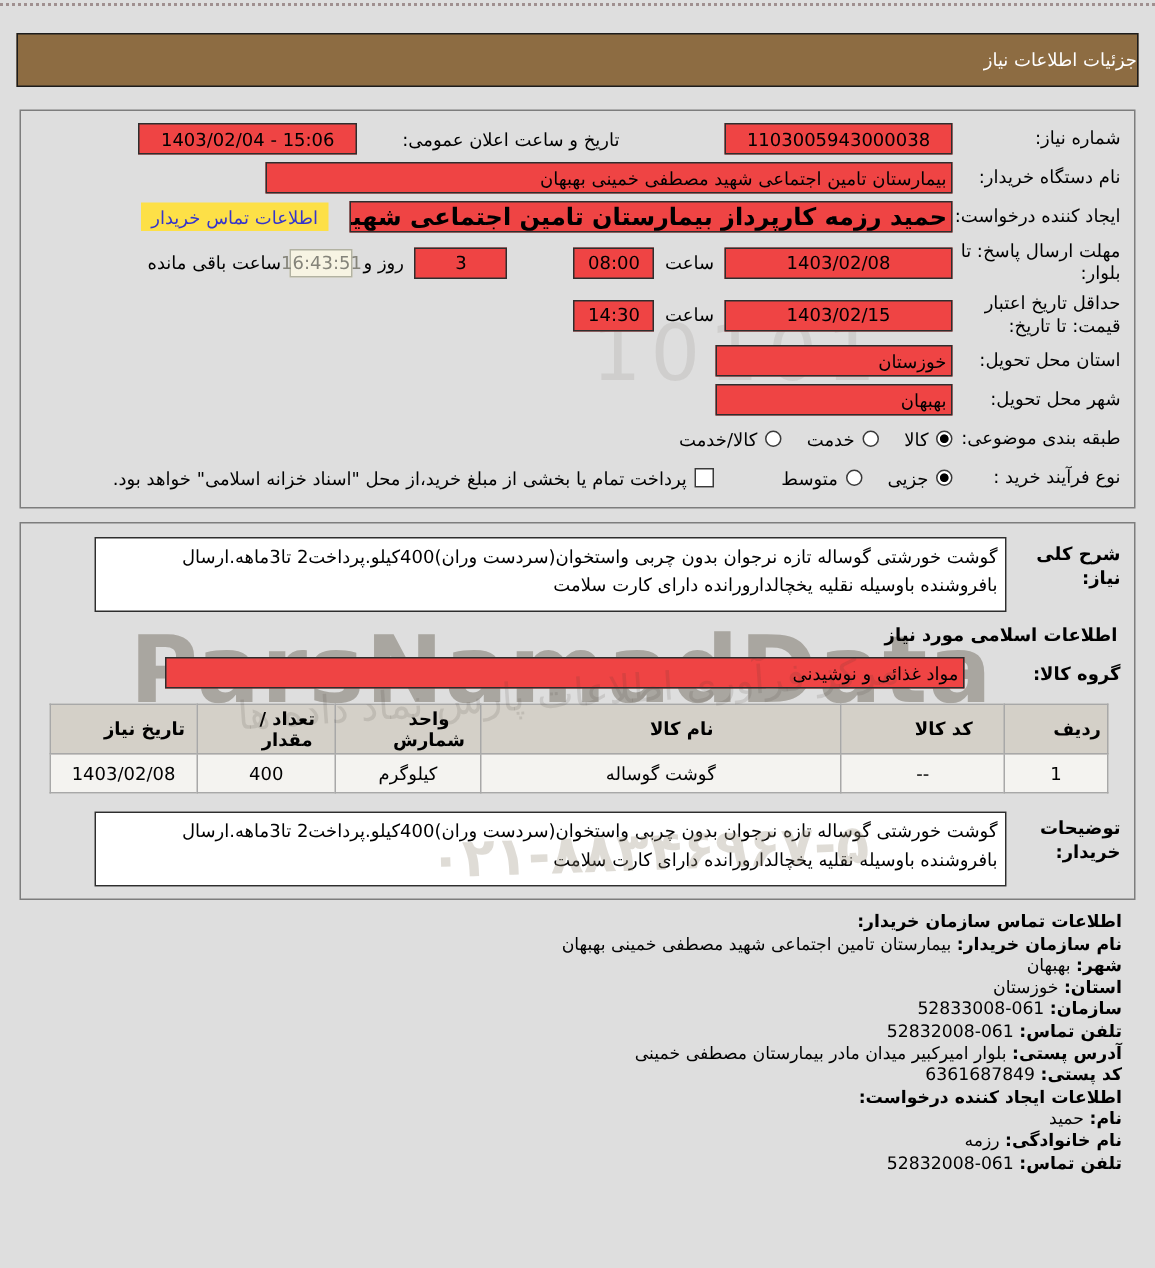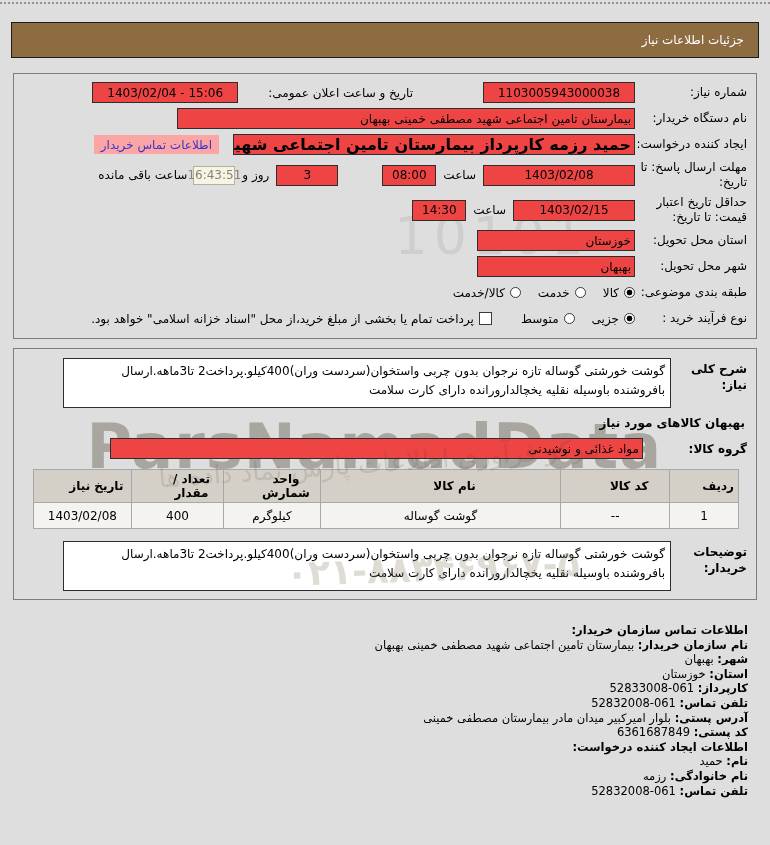--- a/index.html
+++ b/index.html
@@ -14,41 +14,40 @@
     overflow:hidden;
   }
   .dotted-top { margin-top:2px; border-top:2px dotted #a09090; height:0; }
   .titlebar {
     margin:18px 11px 0 11px;
     height:36px;
     background:#8d6c42;
     border:1px solid #1c1c1c;
     color:#fff;
     display:flex; align-items:center;
-    padding-right:14px;
     position:relative; z-index:2;
   }
   .panel {
     margin:15px 13px 0 13px;
     border:1px solid #7d7d7d;
     padding:8px 9px 4px 9px;
     position:relative; z-index:2;
   }
   .frow { display:flex; align-items:center; margin-bottom:5px; min-height:21px; }
   .flabel { width:112px; flex-shrink:0; line-height:1.25; }
   .vbox {
     background:#ef4444; border:1px solid #2e2e2e; height:21px;
     display:flex; align-items:center; padding:0 3px;
     overflow:hidden; white-space:nowrap;
   }
   .center { justify-content:center; }
   .rtext { justify-content:flex-start; }
   .small { font-size:16px;font-weight:bold; }
   .cream-link {
-    background:#fca5a5; color:#3535cc; padding:2px 7px; height:19px;
+    background:#fde047; color:#3535cc; padding:2px 7px; height:19px;
     display:flex; align-items:center; margin-right:14px; cursor:pointer;
   }
   .cream-box {
     background:#f7f4e3; border:1px solid #b2b2a2; color:#85847a;
     width:42px; height:19px; display:flex; align-items:center; justify-content:center;
   }
   .ltr { direction:ltr; unicode-bidi:embed; }
   .radio {
     width:11px; height:11px; border:1px solid #3a3a3a; border-radius:50%;
     background:#fff; display:inline-block; flex-shrink:0;
@@ -67,21 +66,21 @@
   .grp-row { display:flex; align-items:center; margin:2px 0 10px 0; }
   .grp-label { width:82px; font-weight:bold; flex-shrink:0; }
   .grp-box { width:533px; margin-right:22px; }
   table.items {
     border-collapse:collapse; width:706px; margin:4px 8px 12px 6px;
     background:#f4f3f0;
   }
   table.items th, table.items td { border:1px solid #a8a8a8; padding:2px 4px; }
   table.items th { background:#d4d0c8; font-weight:bold; height:30px;padding-left:32px; }
   table.items td { height:26px; text-align:center; }
-  .contact { padding:7px 22px 0 20px; font-size:11.5px; line-height:14.6px; position:relative; z-index:2;margin-top:16px; }
+  .contact { padding:7px 22px 0 20px; font-size:11.5px; line-height:14.6px; position:relative; z-index:2; }
   .contact .line b { font-weight:bold; }
   
   .wm { position:absolute; pointer-events:none; white-space:nowrap; }
   .wm-brand { top:410px; right:108px; font-size:62px; font-weight:bold; color:#a9a6a0; z-index:1; letter-spacing:1px; }
   .wm-digits { top:206px; right:180px; font-size:52px; color:rgba(120,115,105,0.14); z-index:1; letter-spacing:6px; }
   .wm-script { top:448px; right:170px; font-size:26px; color:rgba(60,55,50,0.13); transform:rotate(-4deg); z-index:3; }
   .wm-phone { top:548px; right:190px; font-size:36px; color:rgba(150,138,120,0.30); transform:rotate(-2deg); z-index:3; font-weight:bold; }
 </style>
 </head>
 <body>
@@ -112,34 +111,34 @@
     <div class="vbox rtext" style="width:458px;">بیمارستان تامین اجتماعی شهید مصطفی خمینی بهبهان</div>
   </div>
 
   <div class="frow">
     <div class="flabel">ایجاد کننده درخواست:</div>
     <div class="vbox rtext small" style="width:402px;">حمید رزمه کارپرداز بیمارستان تامین اجتماعی شهید مصطفی خمینی بهبهان</div>
     <div class="cream-link">اطلاعات تماس خریدار</div>
   </div>
 
   <div class="frow">
-    <div class="flabel">مهلت ارسال پاسخ: تا تاریخ:</div>
+    <div class="flabel">مهلت ارسال پاسخ: تا بلوار:</div>
     <div class="vbox center ltr" style="width:152px;">1403/02/08</div>
     <span style="margin:0 7px;">ساعت</span>
     <div class="vbox center ltr" style="width:54px;">08:00</div>
     <div style="width:44px;"></div>
     <div class="vbox center ltr" style="width:62px;">3</div>
     <span style="margin:0 7px;">روز و</span>
     <div class="cream-box ltr">16:43:51</div>
     <span style="margin-right:6px;">ساعت باقی مانده</span>
   </div>
 
   <div class="frow">
     <div class="flabel">حداقل تاریخ اعتبار قیمت: تا تاریخ:</div>
-    <div class="vbox center ltr" style="width:122px;">1403/02/15</div>
+    <div class="vbox center ltr" style="width:152px;">1403/02/15</div>
     <span style="margin:0 7px;">ساعت</span>
     <div class="vbox center ltr" style="width:54px;">14:30</div>
   </div>
 
   <div class="frow">
     <div class="flabel">استان محل تحویل:</div>
     <div class="vbox rtext" style="width:158px;">خوزستان</div>
   </div>
 
   <div class="frow">
@@ -166,36 +165,36 @@
   <div class="frow">
     <div class="flabel">نوع فرآیند خرید :</div>
     <div class="opt">
       <span class="radio checked"></span>
       <span>جزیی</span>
     </div>
     <div class="opt">
       <span class="radio"></span>
       <span>متوسط</span>
     </div>
-    <div class="opt" style="margin-right:12px;">
+    <div class="opt" style="margin-right:28px;">
       <span class="checkbox"></span>
       <span>پرداخت تمام یا بخشی از مبلغ خرید،از محل "اسناد خزانه اسلامی" خواهد بود.</span>
     </div>
   </div>
 
 </div>
 
 <div class="panel" style="margin-top:9px; padding:9px 9px 6px 9px;">
 
   <div class="desc-row">
     <div class="desc-label">شرح کلی نیاز:</div>
     <div class="desc-box">گوشت خورشتی گوساله تازه نرجوان بدون چربی واستخوان(سردست وران)400کیلو.پرداخت2 تا3ماهه.ارسال بافروشنده باوسیله نقلیه یخچالدارورانده دارای کارت سلامت</div>
   </div>
 
-  <div class="section-head">بهبهان کالاهای مورد نیاز</div>
+  <div class="section-head">اطلاعات اسلامی مورد نیاز</div>
 
   <div class="grp-row">
     <div class="grp-label">گروه کالا:</div>
     <div class="vbox rtext grp-box">مواد غذائی و نوشیدنی</div>
   </div>
 
   <table class="items">
     <thead>
       <tr>
         <th style="width:36px;">ردیف</th>
@@ -234,21 +233,21 @@
   </div>
   <div class="line">
     <b>شهر:</b>
     <span>بهبهان</span>
   </div>
   <div class="line">
     <b>استان:</b>
     <span>خوزستان</span>
   </div>
   <div class="line">
-    <b>کارپرداز:</b>
+    <b>سازمان:</b>
     <span class="ltr">52833008-061</span>
   </div>
   <div class="line">
     <b>تلفن تماس:</b>
     <span class="ltr">52832008-061</span>
   </div>
   <div class="line">
     <b>آدرس پستی:</b>
     <span>بلوار امیرکبیر میدان مادر بیمارستان مصطفی خمینی</span>
   </div>

